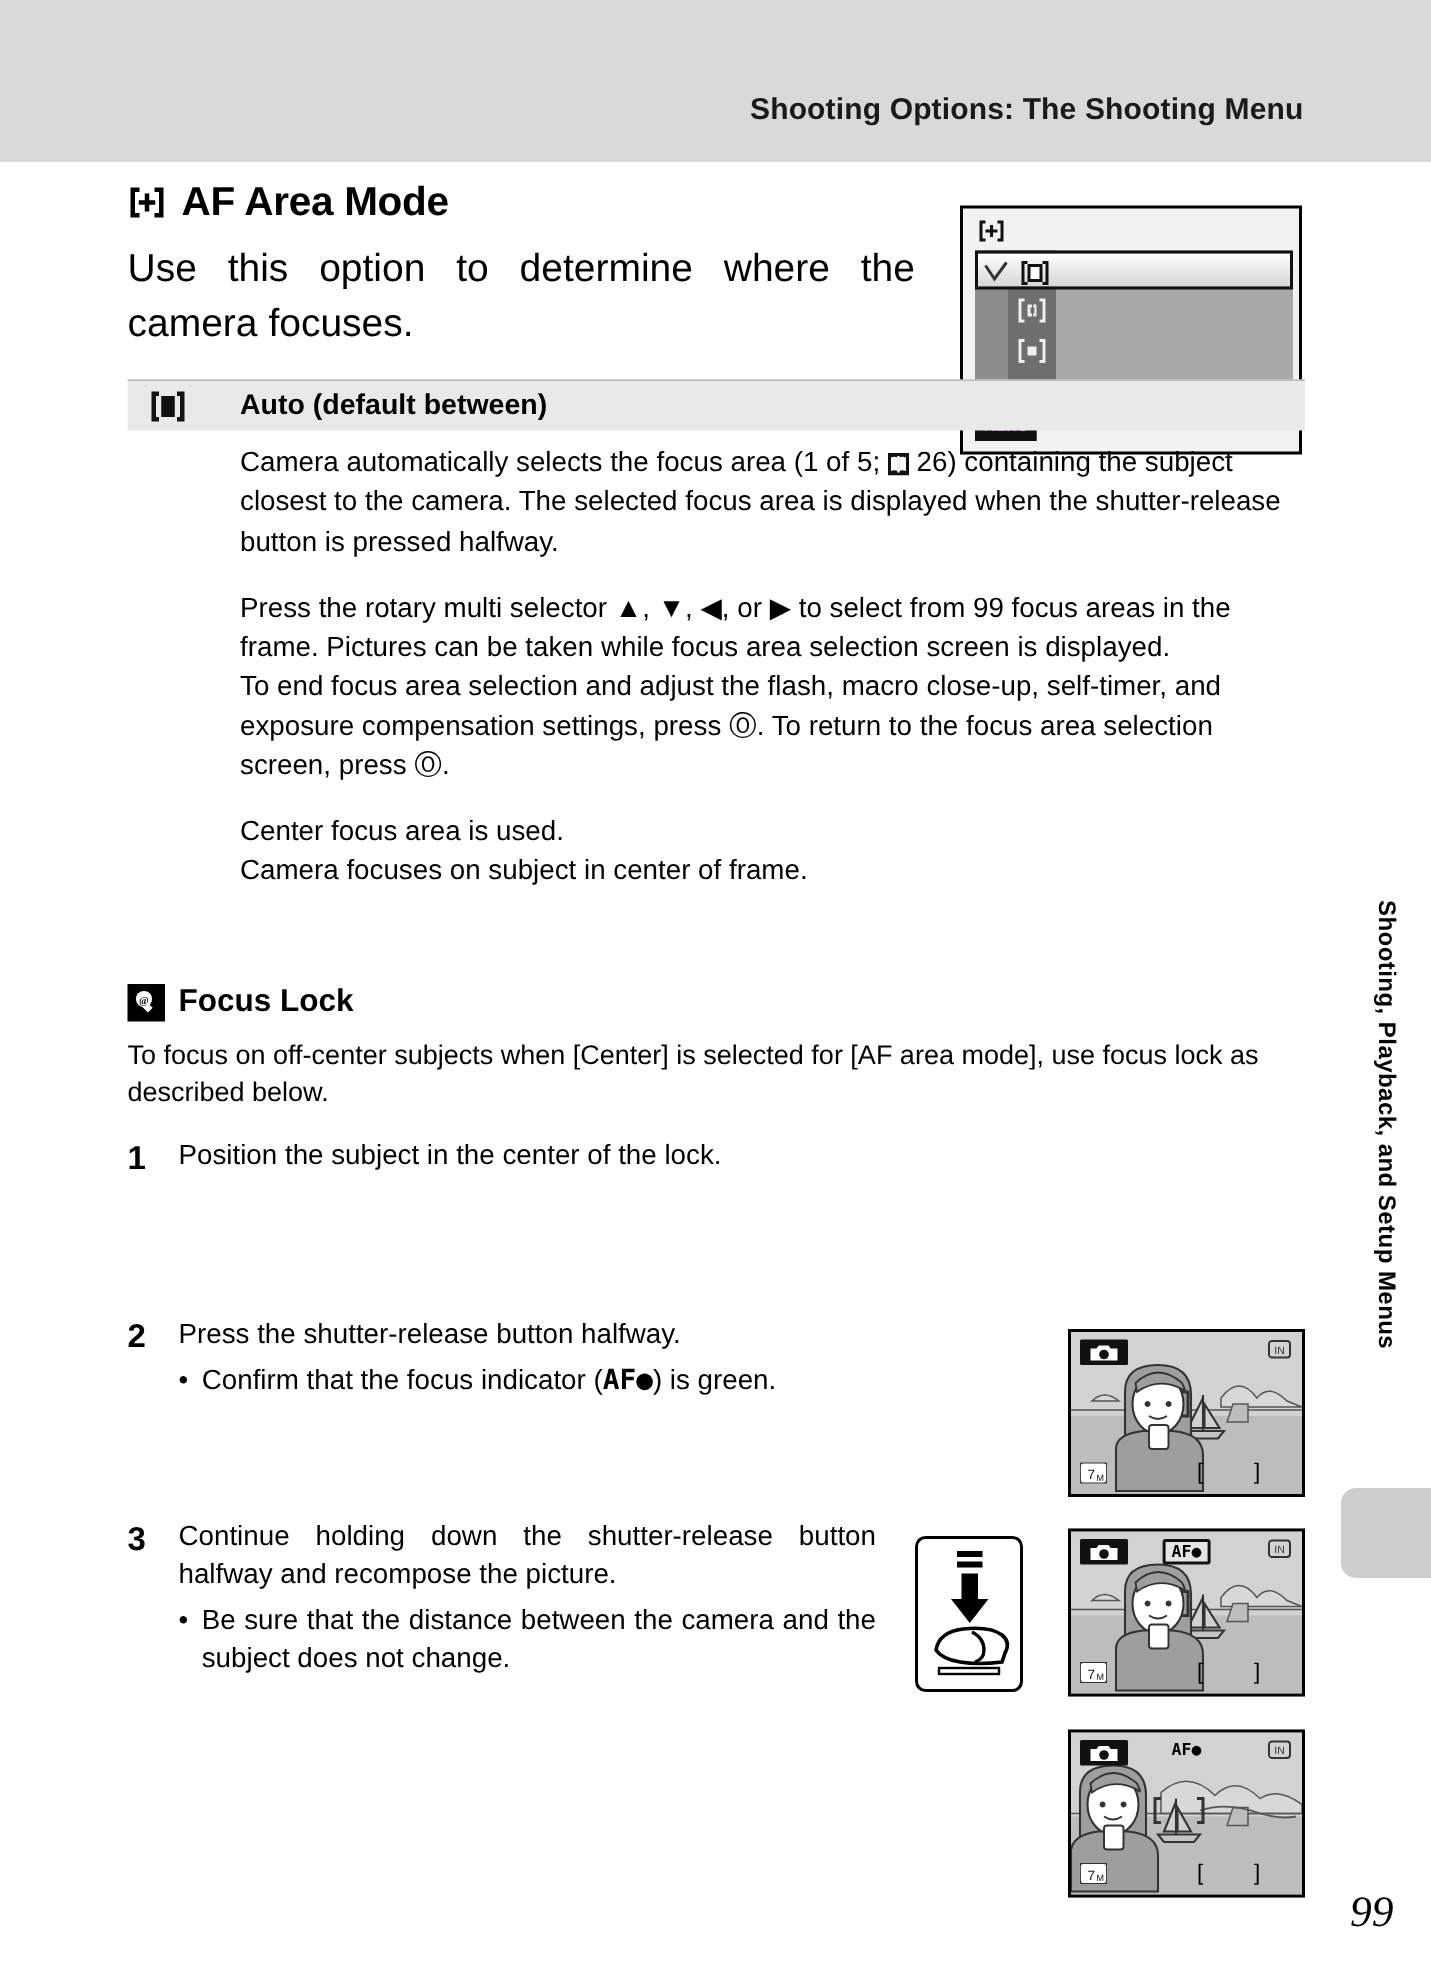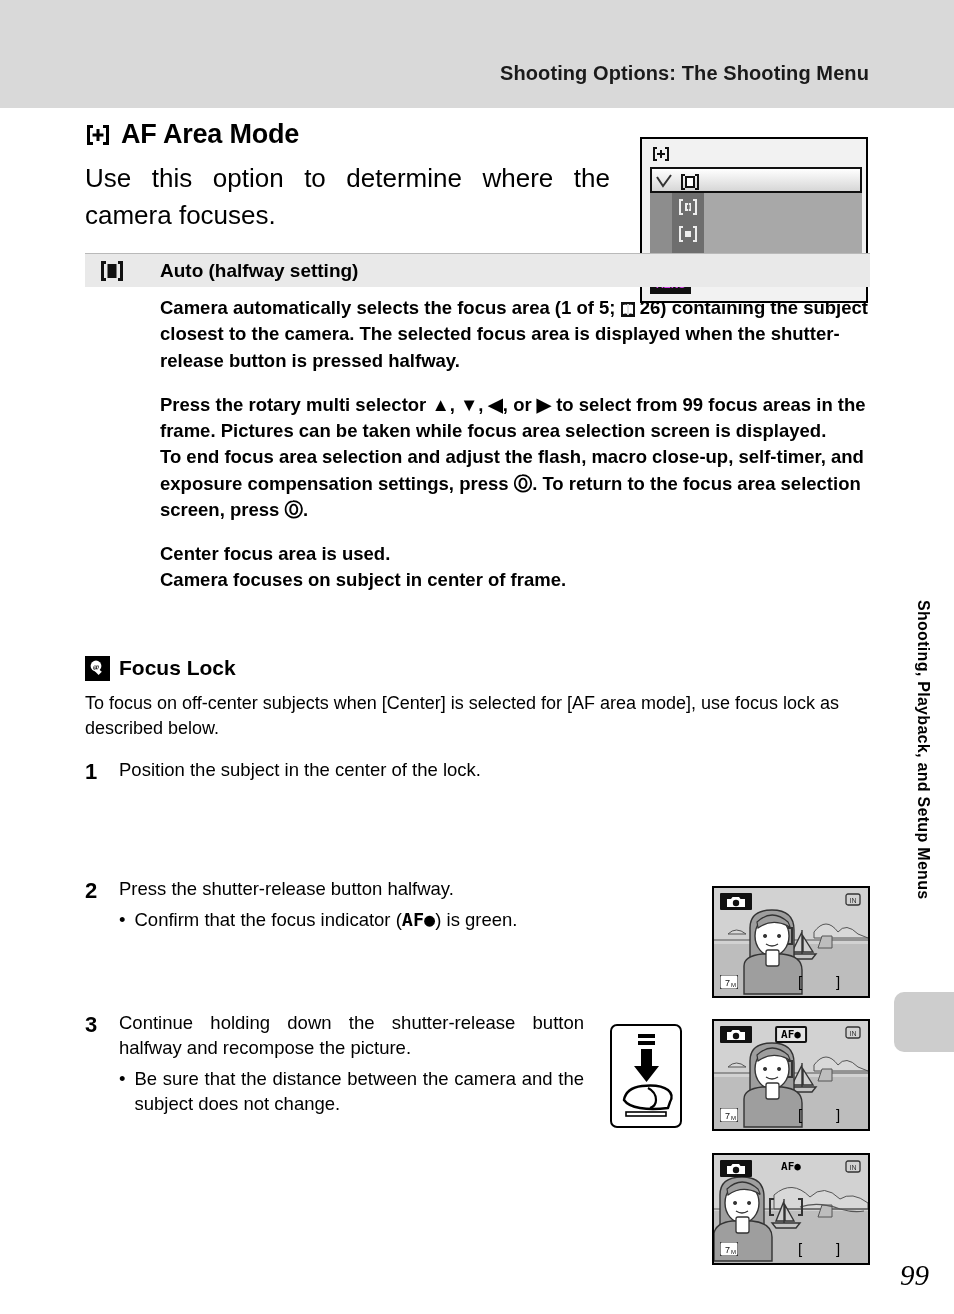--- a/index.html
+++ b/index.html
@@ -167,21 +167,20 @@
     box-sizing: border-box;
   }
   .opt-head .oh-label {
     font-size: 19px;
     font-weight: 600;
   }
   .opt-body {
     padding: 8px 0 10px 75px;
     font-size: 18.5px;
     line-height: 1.42;
-    font-weight: bold;
   }
   .opt-body p { margin: 0; }
 
   
   .tip-wrap { margin-top: 52px; }
   .tip-title {
     display: flex;
     align-items: center;
     gap: 9px;
     font-size: 21px;
@@ -399,21 +398,21 @@
   <div class="opt-table">
 
     <div class="opt-head">
       <span class="oh-icon">
         <svg width="26" height="22" viewBox="0 0 26 22">
           <path d="M2,1 L7,1 L7,4 L5,4 L5,18 L7,18 L7,21 L2,21 Z" fill="#111"></path>
           <path d="M24,1 L19,1 L19,4 L21,4 L21,18 L19,18 L19,21 L24,21 Z" fill="#111"></path>
           <rect x="8.5" y="4" width="9" height="14" fill="#111"></rect>
         </svg>
       </span>
-      <span class="oh-label">Auto (halfway setting)</span>
+      <span class="oh-label">Auto (default between)</span>
     </div>
     <div class="opt-body">
       <p>
         <span>Camera automatically selects the focus area (1 of 5; </span><span class="bracket-ico">
             <svg width="14" height="15" viewBox="0 0 14 15">
               <rect x="0" y="0" width="14" height="15" fill="#111"></rect>
               <path d="M7,2 L7,13" stroke="#fff" stroke-width="1.6"></path>
               <path d="M2,3 Q4.5,2 6.4,3 L6.4,12 Q4.5,11 2,12 Z" fill="#fff"></path>
               <path d="M12,3 Q9.5,2 7.6,3 L7.6,12 Q9.5,11 12,12 Z" fill="#fff"></path>
             </svg>

